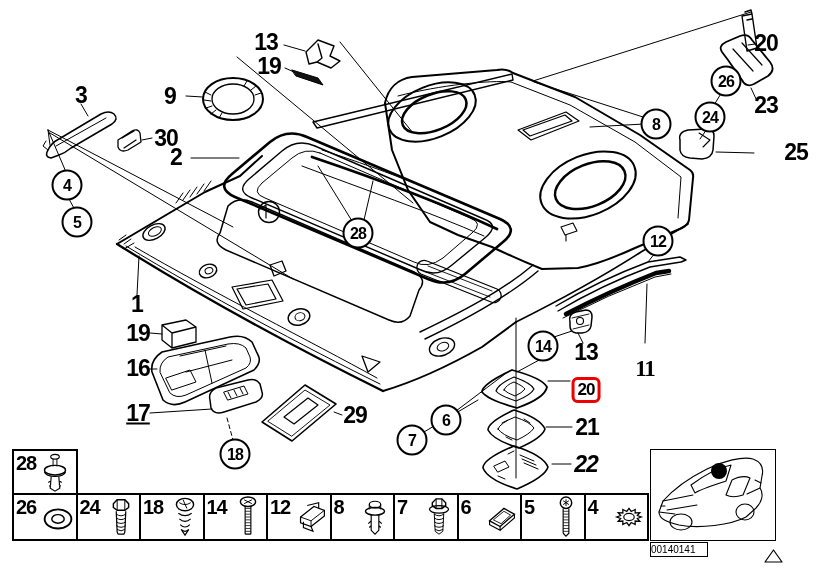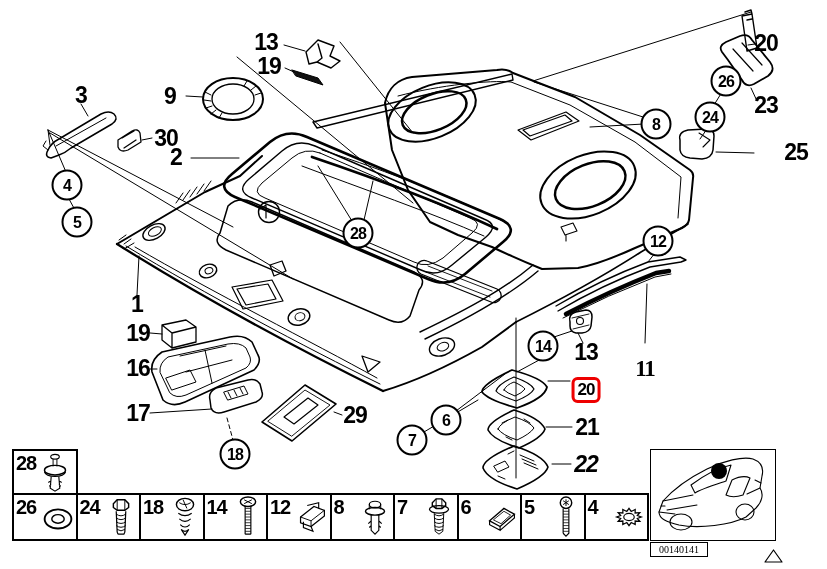--- a/index.html
+++ b/index.html
@@ -21,22 +21,22 @@
            border:2px solid #000;background:#fff;display:flex;z-index:2;}
   .fcell{position:relative;flex:1 1 0;border-right:2px solid #000;background:#fff;}
   .fcell:last-child{border-right:none;}
   .fnum{position:absolute;left:2px;top:1px;font-weight:bold;font-size:20px;letter-spacing:-1px;}
   .ficon{position:absolute;right:1px;top:1px;}
   .fcell-featured .ficon{right:4px;}
   
   #inset-box{position:absolute;left:650px;top:449px;width:124px;height:90px;
            border:1.5px solid #000;background:#fff;z-index:2;}
   #inset-code{position:absolute;left:650px;top:542px;width:56px;height:13px;border:1px solid #000;
-           background:#fff;font-family:Liberation Serif, serif;font-size:10px;line-height:13px;
-           text-align:center;letter-spacing:0;z-index:2;}
+           background:#fff;font-family:Liberation Sans, sans-serif;font-size:10px;line-height:13px;
+           text-align:left;letter-spacing:0;z-index:2;}
   svg{display:block;}
 </style>
 </head>
 <body>
 
 <div id="stage">
 
   <svg id="artwork" width="827" height="569" viewBox="0 0 827 569" fill="none" stroke="#000" stroke-width="1.3" stroke-linecap="round" stroke-linejoin="round">
 
     <defs>
@@ -397,21 +397,21 @@
       <div class="callout circle" style="left: 710px; top: 117px;">24</div>
       <div class="callout plain" style="left: 796px; top: 152px;">25</div>
       <div class="callout circle" style="left: 656px; top: 124px;">8</div>
       <div class="callout circle" style="left: 658px; top: 241px;">12</div>
       <div class="callout circle" style="left: 543px; top: 346px;">14</div>
       <div class="callout plain" style="left: 586px; top: 352px;">13</div>
       <div class="callout plain" style="left: 645px; top: 368px; font-family: Liberation Serif, serif;">11</div>
       <div class="callout plain" style="left: 137px; top: 304px;">1</div>
       <div class="callout plain" style="left: 138px; top: 333px;">19</div>
       <div class="callout plain" style="left: 138px; top: 368px; text-align: center;">16</div>
-      <div class="callout plain" style="left: 138px; top: 413px;">17</div>
+      <div class="callout plain" style="left: 138px; top: 413px; text-decoration: underline;">17</div>
       <div class="callout circle" style="left: 235px; top: 454px;">18</div>
       <div class="callout plain" style="left: 355px; top: 415px;">29</div>
       <div class="callout circle" style="left: 446px; top: 420px;">6</div>
       <div class="callout circle" style="left: 412px; top: 440px;">7</div>
       <div class="callout red-box" style="left: 586px; top: 390px; border-color: rgb(238, 0, 0);">20</div>
       <div class="callout plain" style="left: 587px; top: 427px; text-align: right;">21</div>
       <div class="callout plain" style="left: 586px; top: 464px; font-style: italic;">22</div>
     </div>
 </div>
 

